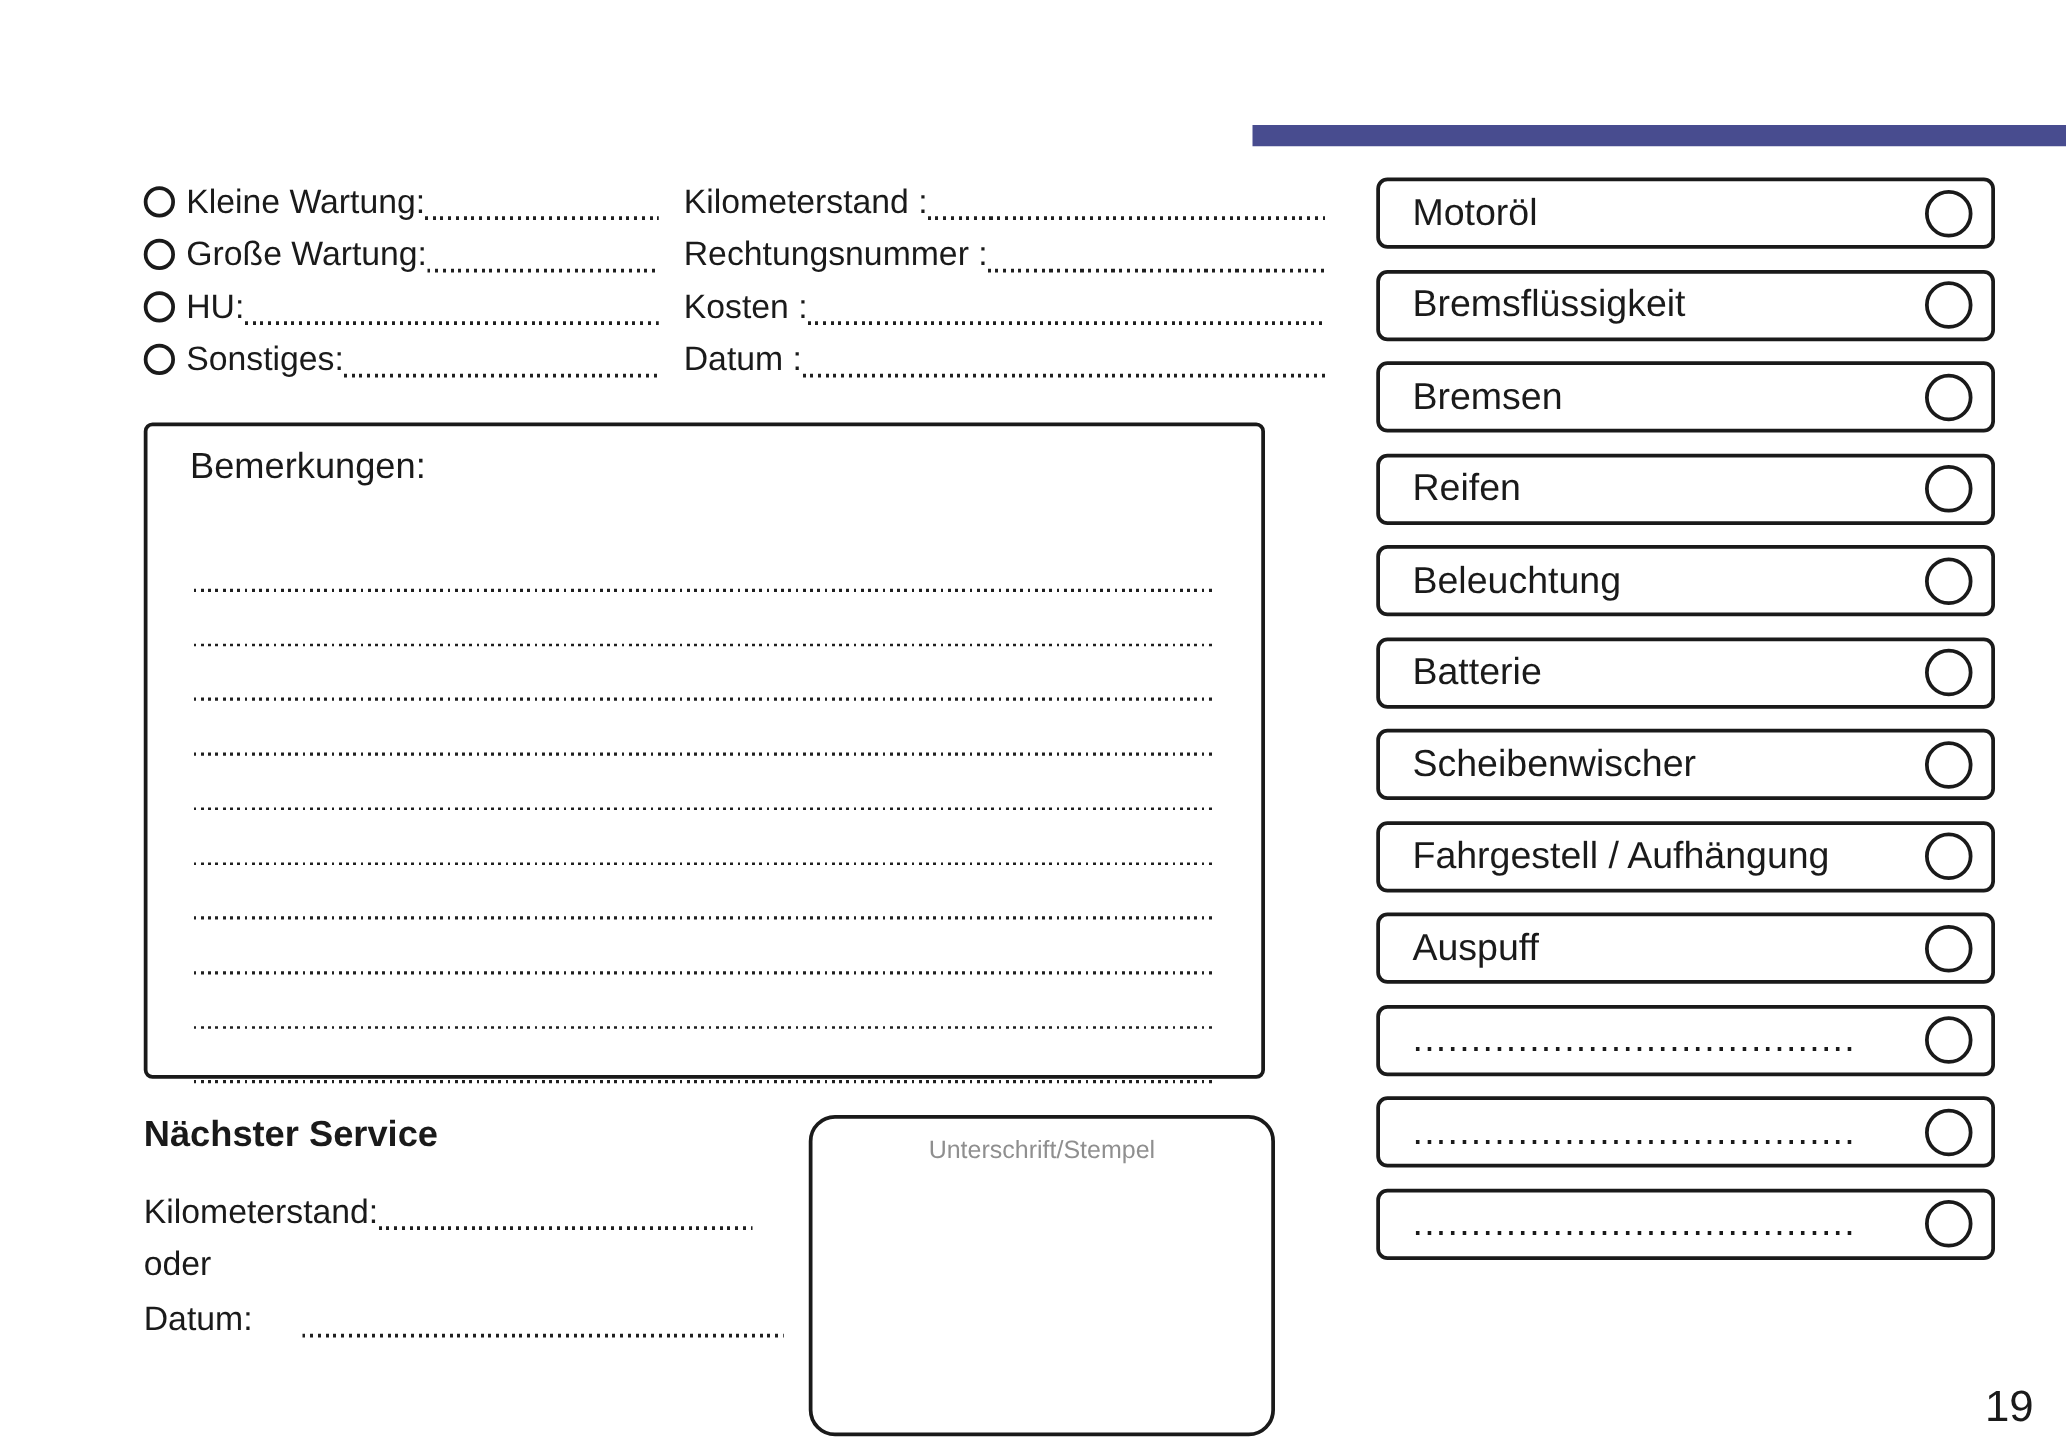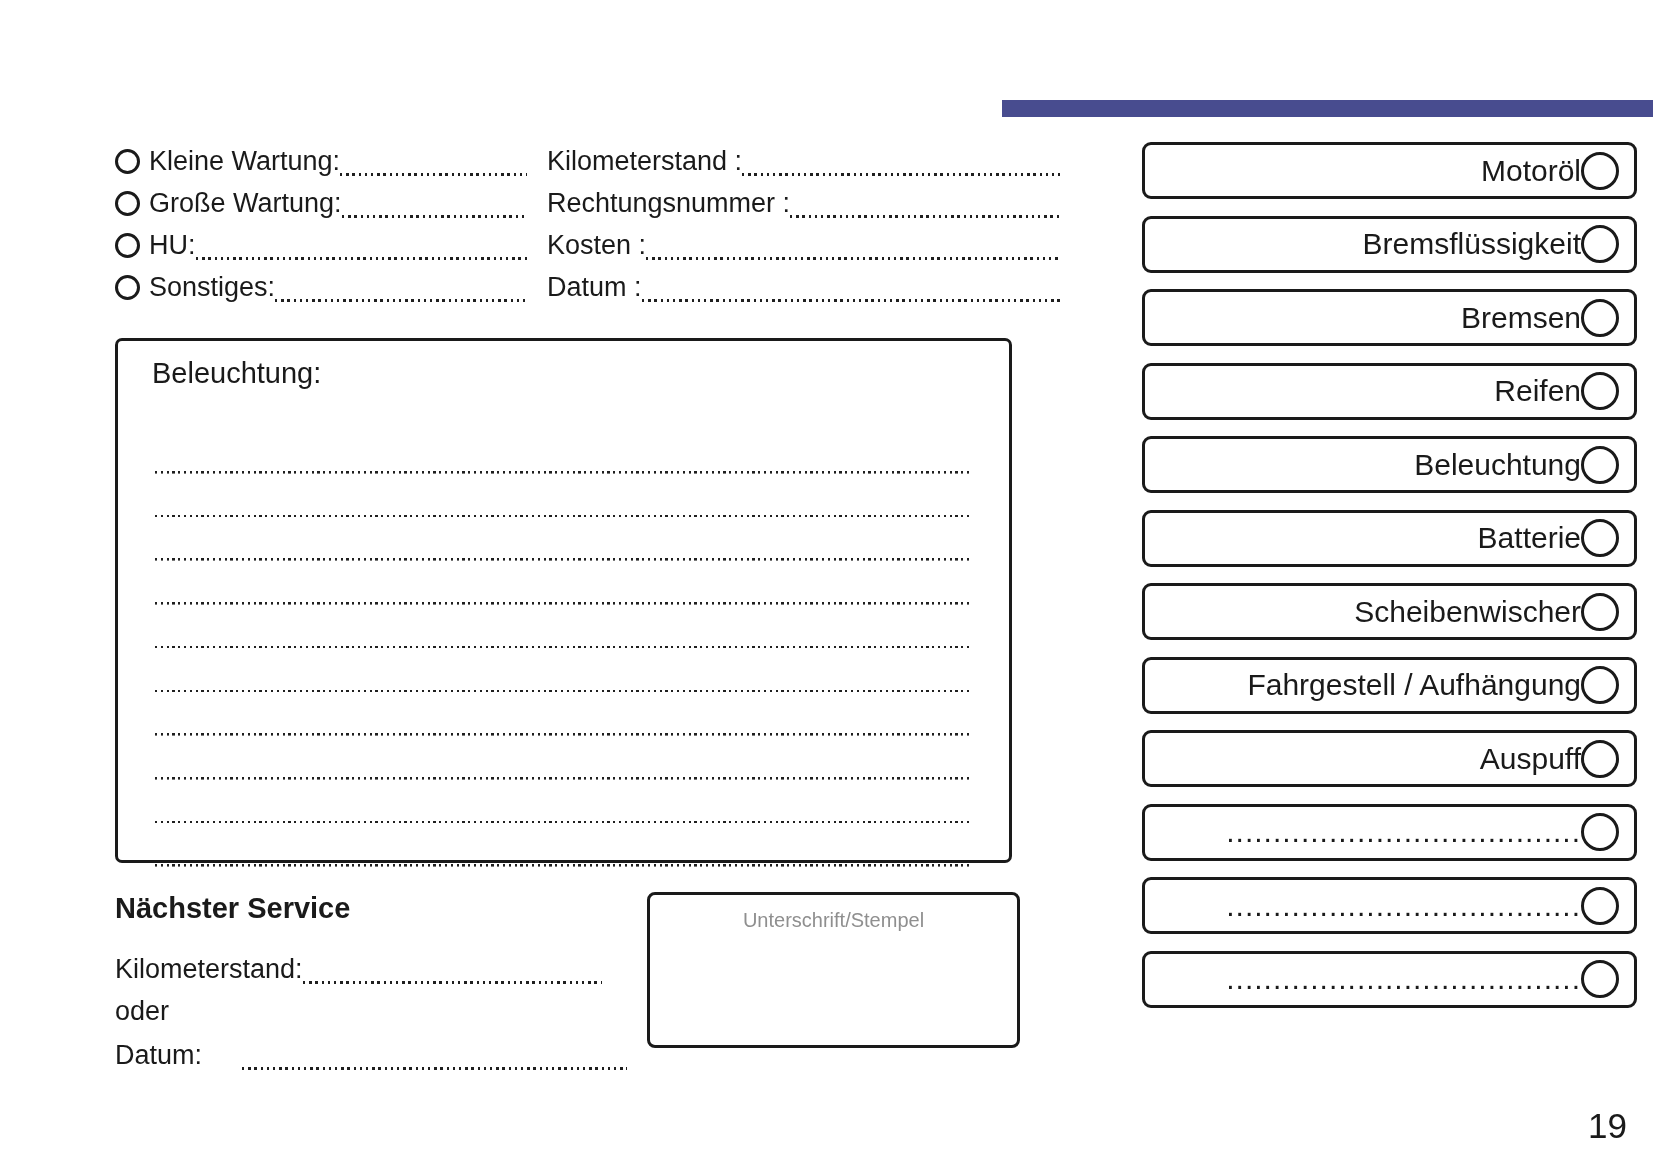--- a/index.html
+++ b/index.html
@@ -48,28 +48,28 @@
     background-position:left bottom;
     background-repeat:no-repeat;
   }
   
   .next-service-title{position:absolute;left:115px;top:892px;font-size:29px;font-weight:bold;}
   .ns-row-km{position:absolute;left:115px;top:948px;width:487px;display:flex;height:42px;align-items:center;text-align:right;}
   .ns-oder{position:absolute;left:115px;top:996px;font-size:27px;}
   .ns-row-datum{position:absolute;left:115px;top:1034px;width:512px;display:flex;height:42px;align-items:center;gap:40px;}
   
   .signature-box{
-    position:absolute;left:647px;top:892px;width:373px;height:156px;
-    border:3px solid #1a1a1a;border-radius:8px;box-sizing:border-box;background:#fff;
+    position:absolute;left:647px;top:892px;width:373px;height:257px;
+    border:3px solid #1a1a1a;border-radius:21px;box-sizing:border-box;background:#fff;
   }
   .signature-label{
     margin-top:14px;text-align:center;font-size:20px;color:#8f8f8f;
   }
   
-  .checklist{position:absolute;left:1142px;top:142px;width:495px;text-align:right;}
+  .checklist{position:absolute;left:1101px;top:142px;width:495px;}
   .check-row{
     display:flex;align-items:center;
     height:57px;margin-bottom:16.5px;
     border:3px solid #1a1a1a;border-radius:9px;box-sizing:border-box;
     padding:0 15px 0 26px;background:#fff;
   }
   .check-label{flex:1;font-size:30px;white-space:nowrap;line-height:1;}
   .check-label.dots{letter-spacing:1px;font-size:30px;}
   .check-circle{
     flex:0 0 auto;width:38px;height:38px;border:3px solid #1a1a1a;border-radius:50%;
@@ -120,21 +120,21 @@
       <span class="form-label">Kosten :</span>
       <span class="dotfill"></span>
     </div>
     <div class="form-row">
       <span class="form-label">Datum :</span>
       <span class="dotfill"></span>
     </div>
   </div>
 
   <div class="remarks-box">
-    <div class="remarks-title">Beleuchtung:</div>
+    <div class="remarks-title">Bemerkungen:</div>
     <div class="remarks-lines">
       <div class="remark-line"></div>
       <div class="remark-line"></div>
       <div class="remark-line"></div>
       <div class="remark-line"></div>
       <div class="remark-line"></div>
       <div class="remark-line"></div>
       <div class="remark-line"></div>
       <div class="remark-line"></div>
       <div class="remark-line"></div>

